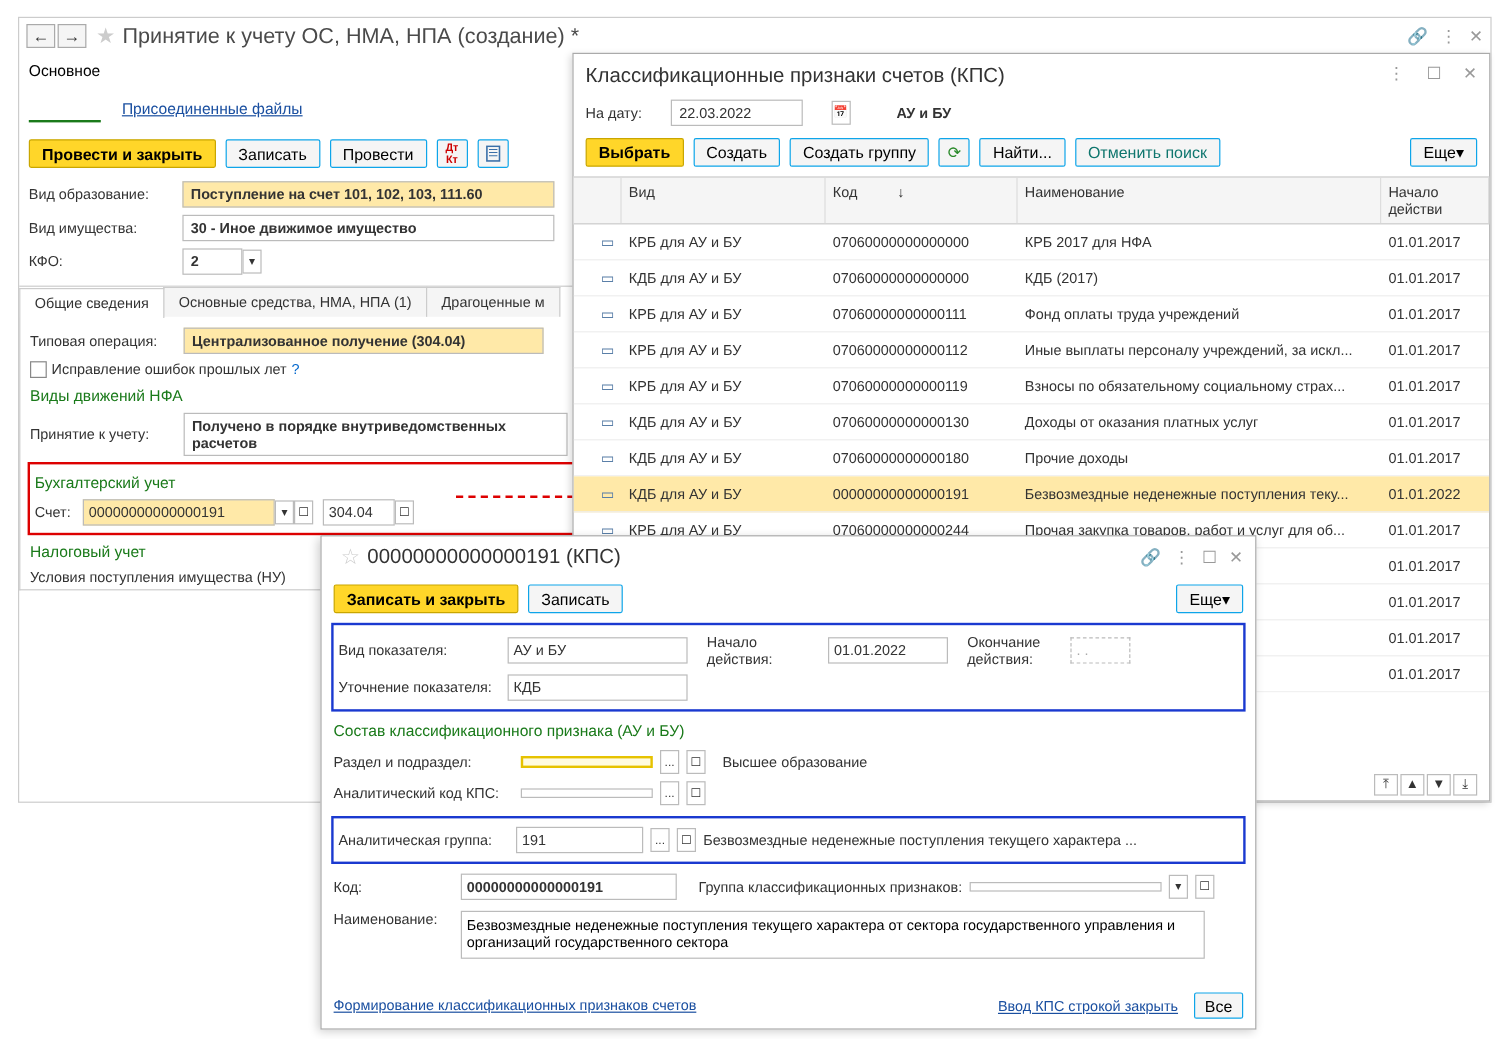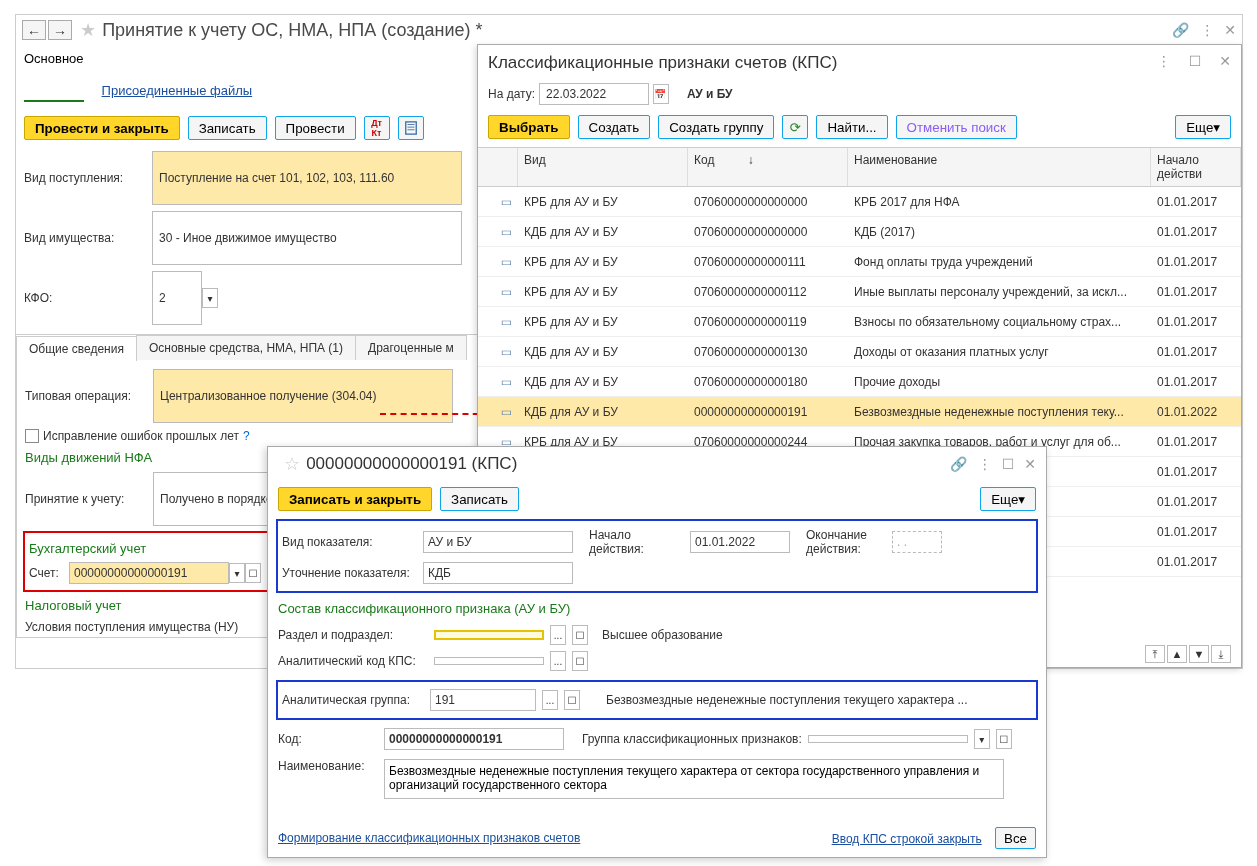--- a/index.html
+++ b/index.html
@@ -16,39 +16,39 @@
   .tabbar { display: flex; gap: 18px; padding: 6px 8px; font-size: 13px; }
   .tab-link { color: #333; cursor: pointer; padding-bottom: 4px; }
   .tab-link.active { border-bottom: 2px solid #1a7a1a; color: #000;}
   .tab-link.inactive { color: #1a4fa0; text-decoration: underline; margin-top: 32px; }
   .toolbar { display: flex; gap: 8px; padding: 8px; align-items: center; }
   .btn { border: 1px solid #0ea5e9; background: #f5f5f5; padding: 4px 10px; cursor: pointer; border-radius: 2px; height: 24px; display:inline-flex; align-items:center;}
   .btn-yellow { background: #ffd629; border-color: #c9a600; font-weight: bold; }
   .btn-icon { width: 26px; padding: 0; justify-content: center; }
   .formrow { display: flex; align-items: center; padding: 3px 8px; }
   .formrow label { width: 128px; color: #333; }
-  .formrow .val { border: 1px solid #bbb; padding: 19px 6px; flex: 0 0 auto; background: #fff; }
+  .formrow .val { border: 1px solid #bbb; padding: 3px 6px; flex: 0 0 auto; background: #fff; font-weight: bold; }
   .formrow .val.hl { background: #ffe9a8; }
   .subtabs { display: flex; border-top: 1px solid #ccc; margin: 6px 0 0 0; }
   .subtab { border: 1px solid #ccc; border-bottom: none; padding: 5px 12px; background: #f5f5f5; cursor: pointer; margin-right: -1px; }
   .subtab.active { background: #fff; position: relative; top: 1px; }
   .section-green { color: #1a7a1a; font-size: 13px; padding: 4px 8px; }
   .redbox { border: 2px solid #d00; padding: 4px; margin: 2px 6px; }
   .input-small { border: 1px solid #bbb; padding: 3px 4px; background: #fff; }
   .input-small.hl { background: #ffe9a8; }
   .mini-btn { width: 16px; height: 20px; border: 1px solid #bbb; background: #fff; font-size: 10px; display:inline-flex; align-items:center; justify-content:center; cursor:pointer; }
   .chk { width:14px; height:14px; border:1px solid #888; display:inline-block; vertical-align:middle; margin-right:4px;}
   .qmark { color:#06c; margin-left:4px; cursor:pointer;}
 
   
   .kpswin { position: absolute; left: 477px; top: 44px; width: 765px; height: 624px; background: #fff; border: 1px solid #aaa; box-shadow: -2px 2px 6px rgba(0,0,0,.15); }
   .kpswin .hdr { display:flex; align-items:flex-start; padding: 8px 10px; }
   .kpswin .hdr h2 { font-size: 17px; font-weight: normal; }
   .kpswin .hdr .winctrl span { margin-left: 8px; }
-  .filterrow { display:flex; align-items:center; gap:4px; padding: 2px 10px;}
+  .filterrow { display:flex; align-items:center; gap:24px; padding: 2px 10px;}
   .filterrow .val { border:1px solid #bbb; padding:3px 6px; width:110px;}
   .filterrow .aubu { font-weight:bold; margin-left:14px;}
   .kps-toolbar { display:flex; gap:8px; padding:8px 10px; align-items:center;}
   .gridhdr { display:flex; border-top:1px solid #ccc; border-bottom:1px solid #ccc; background:#f5f5f5;}
   .gridhdr div { padding:5px 6px; border-right:1px solid #ddd; }
   .gridbody { overflow:auto; }
   .gridrow { display:flex; border-bottom:1px solid #eee; height:30px; align-items:center;}
   .gridrow.sel { background:#ffe9a8;}
   .gridrow div { padding:4px 6px; white-space:nowrap; overflow:hidden; text-overflow:ellipsis;}
   .col-vid { width:170px; flex:0 0 170px;}
@@ -109,21 +109,21 @@
         <svg class="icon" viewBox="0 0 16 16">
           <rect x="2" y="1" width="12" height="14" fill="none" stroke="#3a6fa8" stroke-width="1.5"></rect>
           <line x1="4" y1="4" x2="12" y2="4" stroke="#3a6fa8"></line>
           <line x1="4" y1="7" x2="12" y2="7" stroke="#3a6fa8"></line>
           <line x1="4" y1="10" x2="12" y2="10" stroke="#3a6fa8"></line>
         </svg>
       </button>
   </div>
 
   <div class="formrow">
-    <label>Вид поступления:</label>
+    <label>Вид образование:</label>
     <span class="val hl" style="width:310px">Поступление на счет 101, 102, 103, 111.60</span>
   </div>
   <div class="formrow">
     <label>Вид имущества:</label>
     <span class="val" style="width:310px">30 - Иное движимое имущество</span>
   </div>
   <div class="formrow">
     <label>КФО:</label>
     <span class="val" style="width:50px">2</span>
     <span class="mini-btn">▾</span>
@@ -187,21 +187,21 @@
     <span class="val">22.03.2022</span>
     <span class="mini-btn">📅</span>
     <span class="aubu">АУ и БУ</span>
   </div>
   <div class="kps-toolbar">
     <button class="btn btn-yellow">Выбрать</button>
     <button class="btn">Создать</button>
     <button class="btn">Создать группу</button>
     <button class="btn btn-icon" style="color:#2a8a2a">⟳</button>
     <button class="btn">Найти...</button>
-    <button class="btn" style="color:#8b5cf6">Отменить поиск</button>
+    <button class="btn" style="color:#0f766e">Отменить поиск</button>
     <div style="flex:1"></div>
     <button class="btn"><span>Еще</span> ▾</button>
   </div>
   <div class="gridhdr">
     <div class="rowicon"></div>
     <div class="col-vid">Вид</div>
     <div class="col-kod"><span>Код</span> &nbsp;&nbsp;&nbsp;&nbsp;&nbsp;&nbsp;&nbsp;&nbsp;&nbsp;↓</div>
     <div class="col-name">Наименование</div>
     <div class="col-date">Начало действи</div>
   </div>
@@ -358,21 +358,21 @@
     <span class="mini-btn">...</span>
     <span class="mini-btn">☐</span>
   </div>
 
   <div class="bluebox" style="margin-top:6px">
     <div class="fieldrow">
       <label style="width:142px">Аналитическая группа:</label>
       <span class="input-small" style="width:106px">191</span>
       <span class="mini-btn">...</span>
       <span class="mini-btn">☐</span>
-      <span style="margin-left:20px">Безвозмездные неденежные поступления текущего характера ...</span>
+      <span style="margin-left:0">Безвозмездные неденежные поступления текущего характера ...</span>
     </div>
   </div>
 
   <div class="fieldrow" style="padding:6px 10px">
     <label style="width:100px">Код:</label>
     <span class="input-small" style="width:180px;font-weight:bold">00000000000000191</span>
     <label style="margin-left:12px">Группа классификационных признаков:</label>
     <span class="input-small" style="width:160px"></span>
     <span class="mini-btn">▾</span>
     <span class="mini-btn">☐</span>

